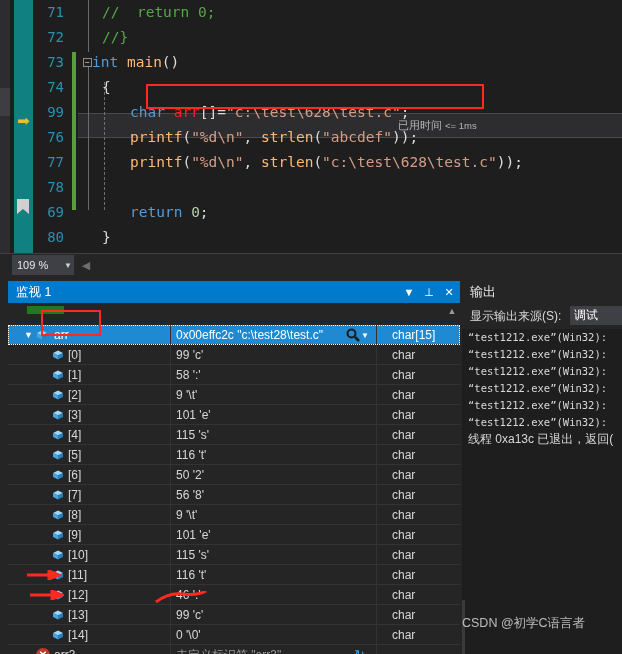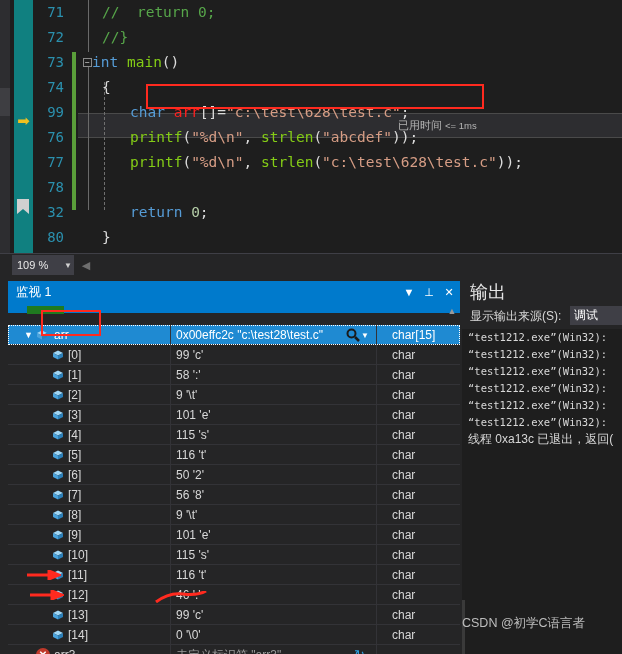--- a/index.html
+++ b/index.html
@@ -49,21 +49,21 @@
   .code-lines {
     position: absolute; left: 78px; top: 0; width: 544px; height: 253px;
   }
   .cl {
     position: absolute; left: 0; height: 25px;
     font-family: "DejaVu Sans Mono", monospace; font-size: 14.5px;
     line-height: 25px; white-space: pre; color: #dcdcdc;
   }
   .tk-cmt  { color: #57a64a; }
   .tk-kw   { color: #569cd6; }
-  .tk-fn   { color: #84cc16; margin-top: 24px; }
+  .tk-fn   { color: #fdba74; margin-top: 24px; }
   .tk-str  { color: #d69d85; }
   .tk-var  { color: #ff2020; }
   .tk-pl   { color: #dcdcdc; }
   .tk-num  { color: #b5cea8; }
   .fold-box {
     position: absolute; width: 9px; height: 9px;
     border: 1px solid #8a8a8a; color: #cfcfcf;
     font-family: "DejaVu Sans Mono", monospace; font-size: 8px;
     line-height: 7px; text-align: center; background: #1e1e1e;
   }
@@ -105,21 +105,21 @@
     position: absolute; left: 80px; top: 3px; width: 12px; height: 16px;
     color: #6e6e6e; font-size: 11px; line-height: 16px; text-align: center;
   }
 
   
   #watch-panel {
     position: absolute; left: 8px; top: 281px; width: 452px; height: 373px;
     background: #252526;
   }
   #watch-title {
-    position: absolute; left: 0; top: 0; width: 452px; height: 32px;
+    position: absolute; left: 0; top: 0; width: 452px; height: 22px;
     background: #007acc;
   }
   #watch-title-text {
     position: absolute; left: 8px; top: 0; height: 22px;
     color: #ffffff; font-size: 12.5px; line-height: 22px;
   }
   .wt-btn {
     position: absolute; top: 0; height: 22px; width: 18px;
     color: #ffffff; font-size: 11px; line-height: 22px; text-align: center;
   }
@@ -200,21 +200,21 @@
   
   #output-panel {
     position: absolute; left: 462px; top: 281px; width: 160px; height: 373px;
     background: #252526;
   }
   #output-title {
     position: absolute; left: 0; top: 0; width: 160px; height: 22px;
   }
   #output-title-text {
     position: absolute; left: 8px; top: 0; height: 22px;
-    color: #e6e6e6; font-size: 18px; line-height: 22px;
+    color: #e6e6e6; font-size: 13px; line-height: 22px;
   }
   #output-toolbar {
     position: absolute; left: 0; top: 23px; width: 160px; height: 24px;
     background: #252526;
   }
   #out-src-label {
     position: absolute; left: 8px; top: 0; height: 24px;
     color: #d8d8d8; font-size: 12px; line-height: 24px;
   }
   #out-src-combo {
@@ -263,21 +263,21 @@
 
     <div class="gutter-num">
       <div class="ln" style="top:0px">71</div>
       <div class="ln" style="top:25px">72</div>
       <div class="ln" style="top:50px">73</div>
       <div class="ln" style="top:75px">74</div>
       <div class="ln" style="top:100px">99</div>
       <div class="ln" style="top:125px">76</div>
       <div class="ln" style="top:150px">77</div>
       <div class="ln" style="top:175px">78</div>
-      <div class="ln" style="top:200px">32</div>
+      <div class="ln" style="top:200px">69</div>
       <div class="ln" style="top:225px">80</div>
       <div class="ln" style="top:250px">81</div>
     </div>
 
     <div class="change-bar" style="top:52px; height:158px;"></div>
 
     <div class="hl-current-stmt"></div>
 
     <div class="struct-line" style="left:88px; top:0px;  height:52px;"></div>
     <div class="struct-line" style="left:88px; top:60px; height:150px;"></div>

